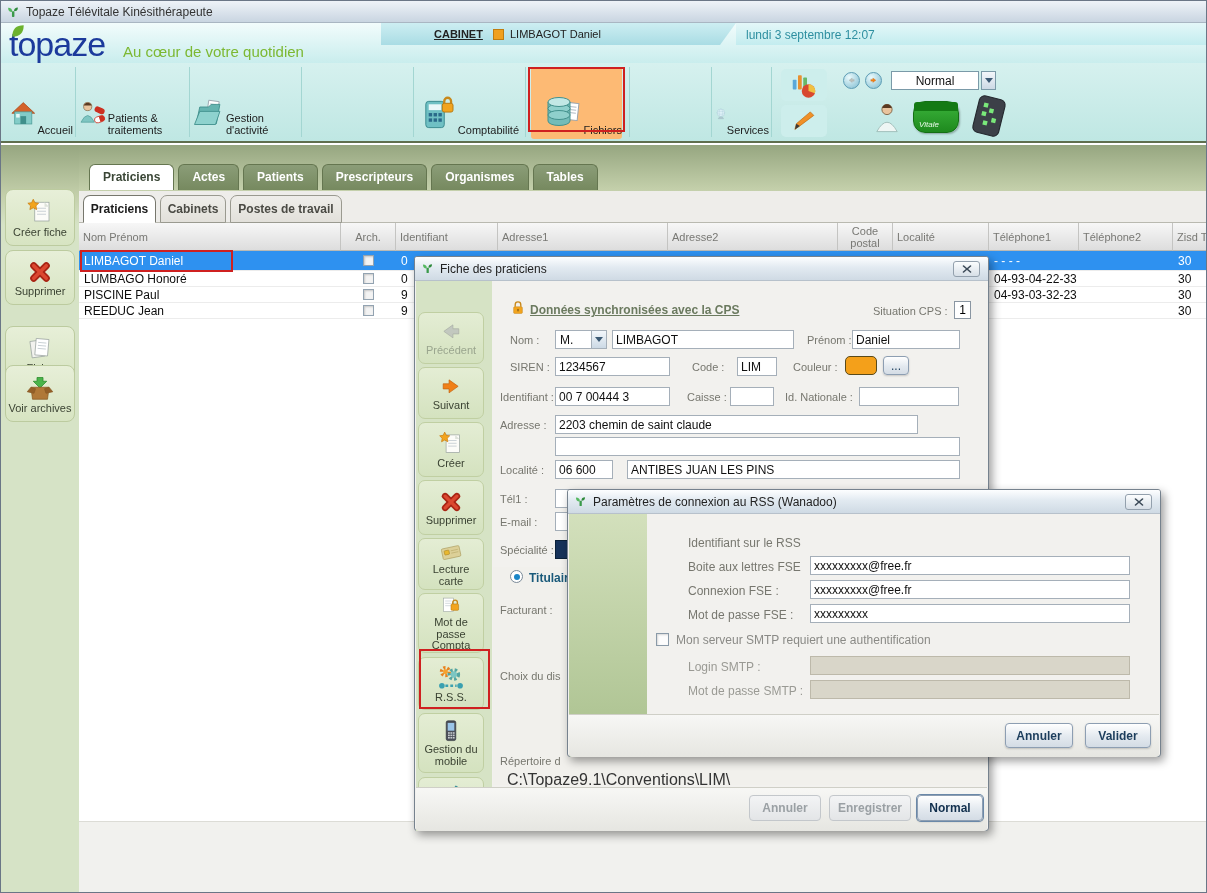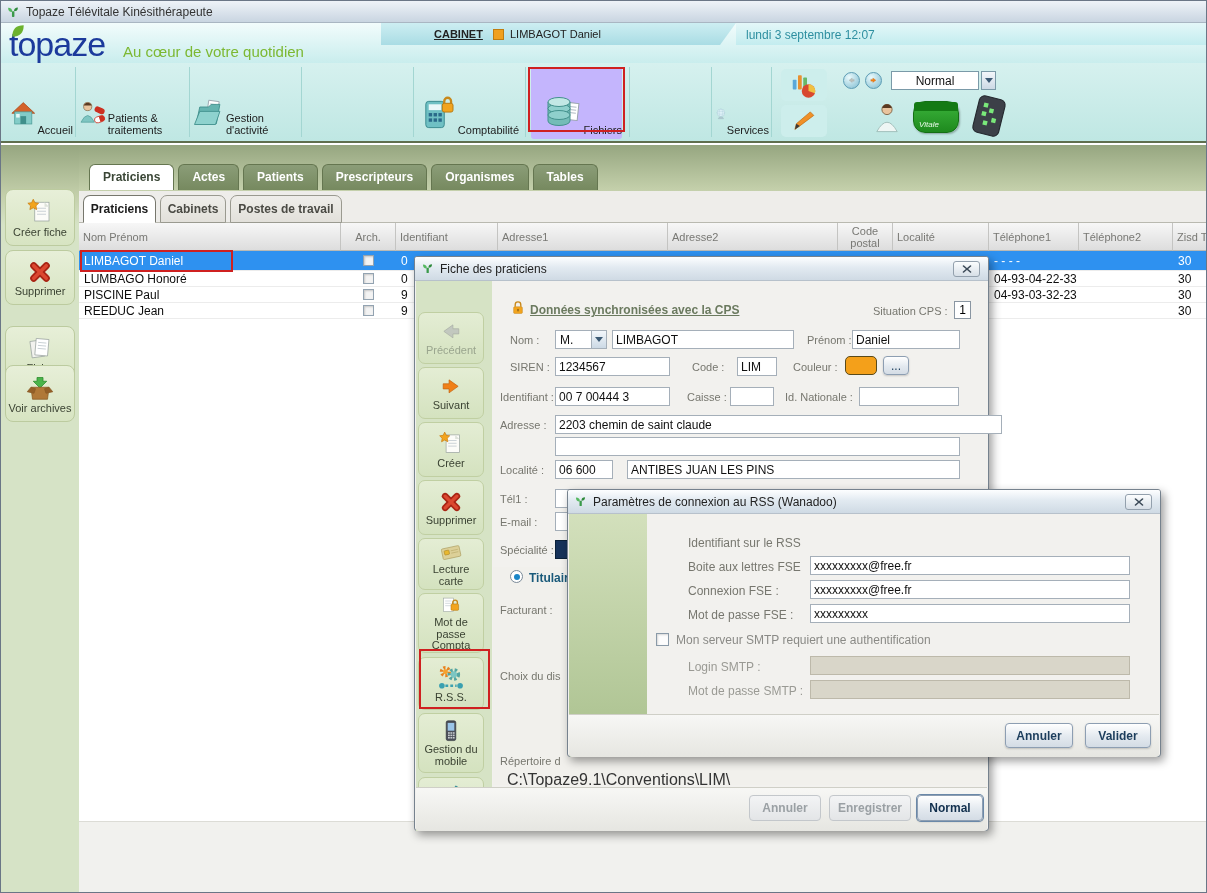--- a/index.html
+++ b/index.html
@@ -6,21 +6,21 @@
   body{background:#444;font-family:"Liberation Sans",sans-serif}
   .screen{position:relative;width:1207px;height:893px;overflow:hidden;background:#fff;border:1px solid #6a7686}
   .abs{position:absolute}
   
   .titlebar{position:absolute;left:0;top:0;width:100%;height:22px;background:linear-gradient(#eef3f8,#c9d5e1);border-bottom:1px solid #a9b6c2;display:flex;align-items:center;font-size:12px;color:#333}
   .header{position:absolute;left:0;top:22px;width:100%;height:40px;background:linear-gradient(#f2fcfc,#c9eded)}
   .toolbar{position:absolute;left:0;top:62px;width:100%;height:80px;background:linear-gradient(#d6f1ef,#bfe7e3);border-bottom:2px solid #5f6f4e}
   .tbtn{position:absolute;top:66px;height:72px;display:flex;flex-direction:row;align-items:flex-end;justify-content:flex-end;padding-bottom:3px;font-size:11px;color:#1d1d1d;cursor:pointer}
   .tbtn svg{margin-bottom:2px}
   .tsep{position:absolute;top:66px;height:70px;width:1px;background:#a3d6d2}
-  .tbtn.active{background:#c4b5fd;border-radius:3px}
+  .tbtn.active{background:#fdba74;border-radius:3px}
   
   .content-band{position:absolute;left:0;top:144px;width:100%;height:80px;background:linear-gradient(#96a680,#c3cfaa 55%,#d8e2c6)}
   .leftcol{position:absolute;left:0;top:144px;width:78px;height:749px;background:linear-gradient(180deg,#96a680 0px,#c3cfaa 50px,#d6e3c6 80px,#d6e3c6 100%)}
   .navbtn{position:absolute;left:4px;width:70px;background:linear-gradient(#e7efd8,#d7e4c2);border:1px solid #bccb9f;border-radius:8px;display:flex;flex-direction:column;align-items:center;justify-content:center;font-size:11px;color:#3a4232;text-align:center;line-height:1.05;cursor:pointer}
   .tab{display:inline-block;background:linear-gradient(#8b9d78,#76895f);color:#fff;border:1px solid #657650;border-bottom:none;border-radius:6px 6px 0 0;padding:5px 13px 6px;font-size:12px;font-weight:bold;margin-right:4px;cursor:pointer}
   .tab.active{background:#fff;color:#3a4636}
   .subtabstrip{position:absolute;left:78px;top:190px;width:1129px;height:32px;background:#eeedea;border-bottom:1px solid #b9b9b0}
   .subtab{position:absolute;bottom:-1px;height:28px;background:linear-gradient(#efeeea,#e2e0da);border:1px solid #9a9a90;border-radius:7px 7px 0 0;font-size:12px;font-weight:bold;color:#4a4a44;display:flex;align-items:center;justify-content:center;cursor:pointer}
   .subtab.active{background:#fff;color:#1c1c1c;border-color:#77776d;border-bottom:1px solid #fff}
   
@@ -575,21 +575,21 @@
     <span class="btn" style="left:468px;top:99px;width:26px;height:19px;font-weight:normal">...</span>
 
     <span class="lbl" style="left:85px;top:134px">Identifiant :</span>
     <input class="inp" style="left: 140px; top: 130px; width: 115px;" value="00 7 00444 3">
     <span class="lbl" style="left:272px;top:134px">Caisse :</span>
     <input class="inp" style="left: 315px; top: 130px; width: 44px;" value="">
     <span class="lbl" style="left:370px;top:134px">Id. Nationale :</span>
     <input class="inp" style="left: 444px; top: 130px; width: 100px;" value="">
 
     <span class="lbl" style="left:85px;top:162px">Adresse :</span>
-    <input class="inp" style="left: 140px; top: 158px; width: 447px;" value="2203 chemin de saint claude">
+    <input class="inp" style="left: 140px; top: 158px; width: 363px;" value="2203 chemin de saint claude">
     <input class="inp" style="left: 140px; top: 180px; width: 405px;" value="">
 
     <span class="lbl" style="left:85px;top:207px">Localité :</span>
     <input class="inp" style="left: 140px; top: 203px; width: 58px;" value="06 600">
     <input class="inp" style="left: 212px; top: 203px; width: 333px;" value="ANTIBES JUAN LES PINS">
 
     <span class="lbl" style="left:85px;top:236px">Tél1 :</span>
     <input class="inp" style="left: 140px; top: 232px; width: 150px;">
     <span class="lbl" style="left:85px;top:259px">E-mail :</span>
     <input class="inp" style="left: 140px; top: 255px; width: 150px;">

